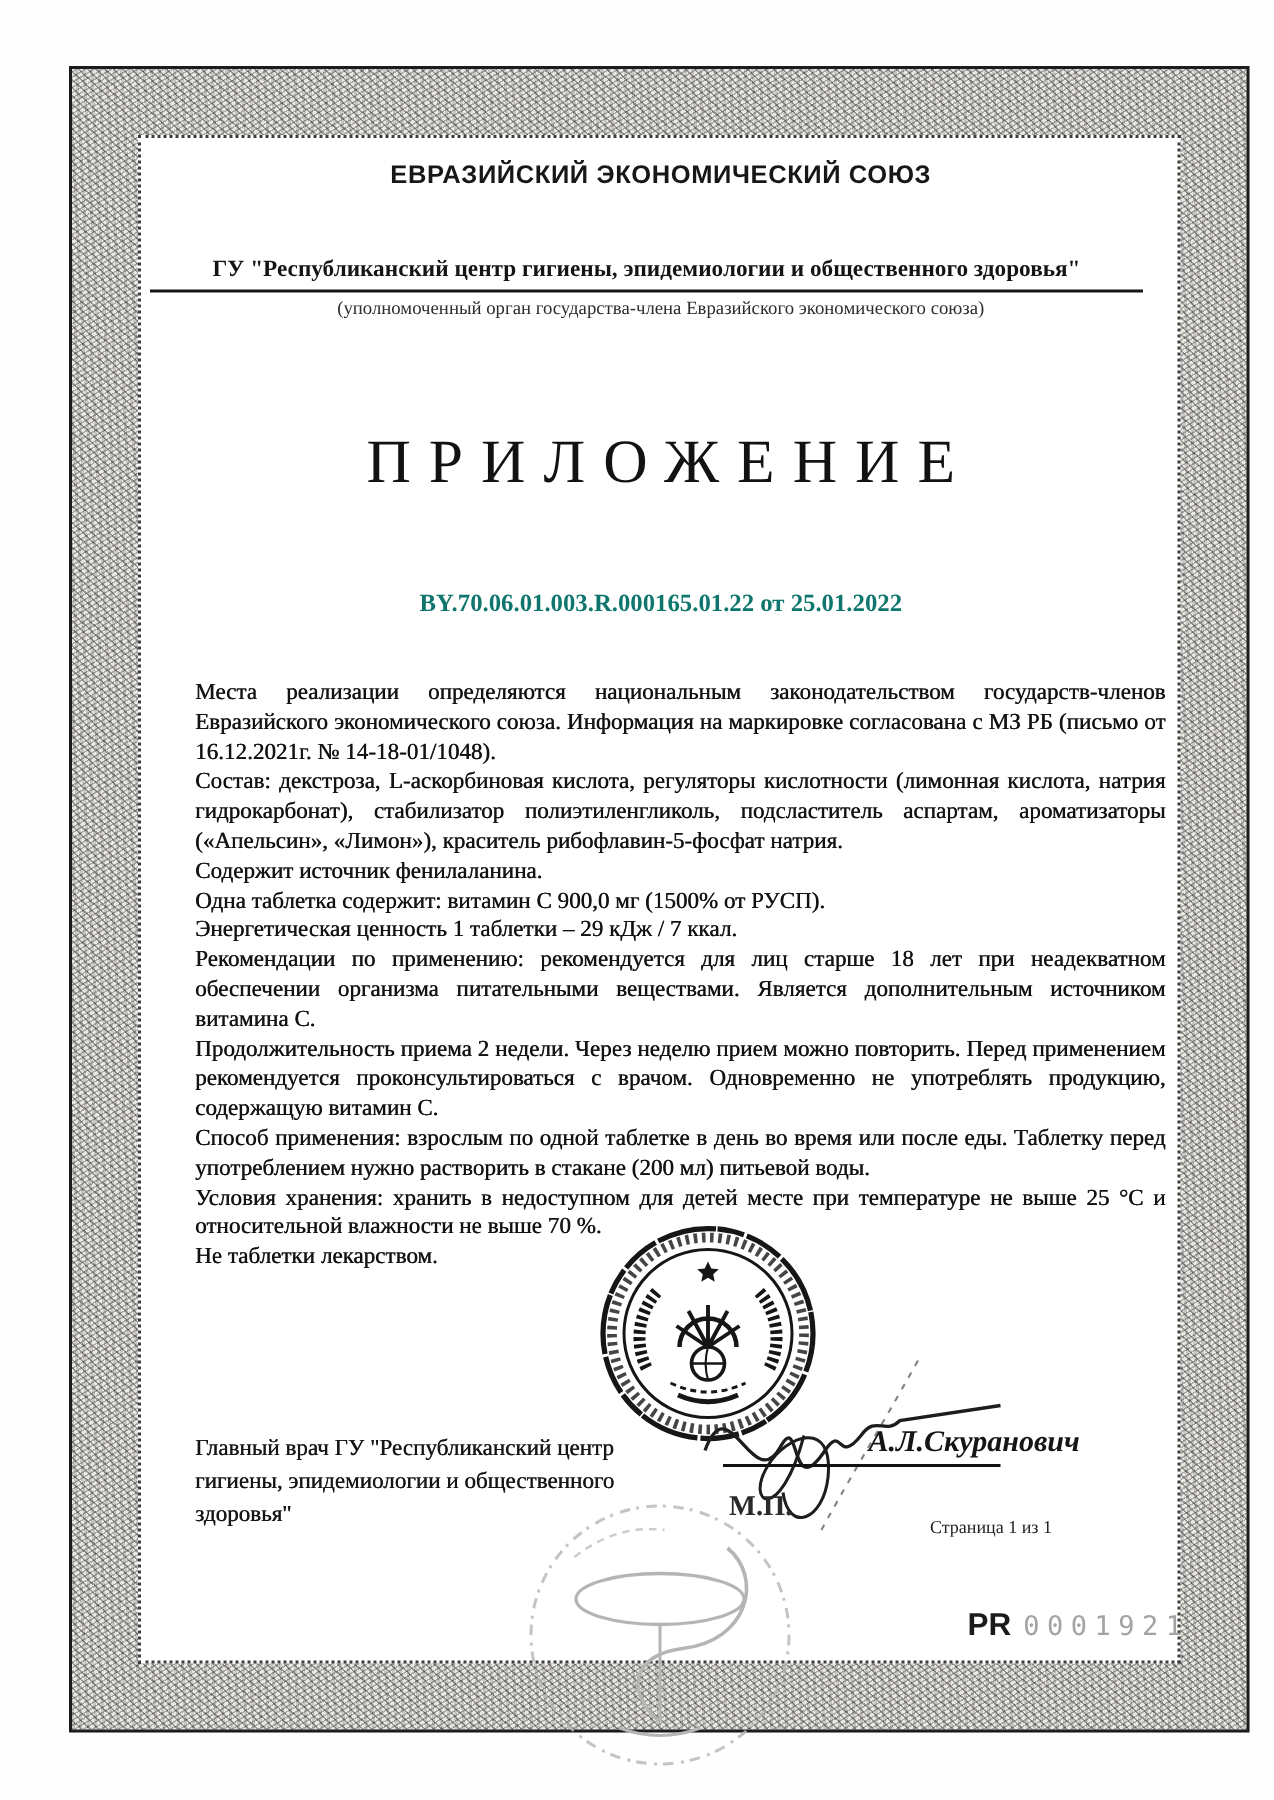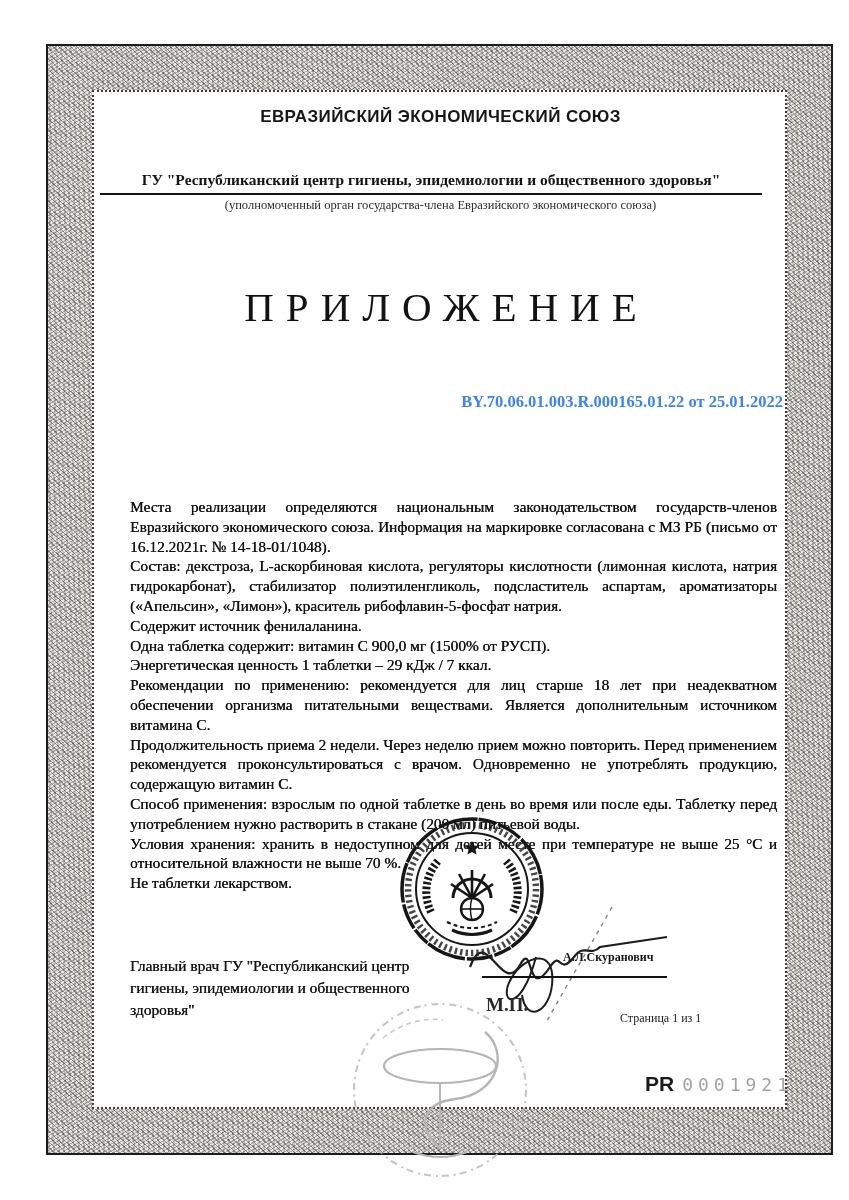--- a/index.html
+++ b/index.html
@@ -36,38 +36,37 @@
   .org-sub {
     position:absolute; left:98px; width:685px; top:198px; text-align:center;
     font-size:12.5px; color:#2c2c2c;
   }
   .doc-title {
     position:absolute; left:98px; width:685px; top:283px; text-align:center;
     font-size:41px; font-weight:400; letter-spacing:12px; padding-left:12px;
     box-sizing:border-box; color:#121212;
   }
   .doc-number {
-    position:absolute; left:98px; width:685px; top:392px; text-align:right;
-    font-weight:700; font-size:16.5px; color:#3b82f6;
+    position:absolute; left:98px; width:685px; top:392px; text-align:center;
+    font-weight:700; font-size:16.5px; color:#0f766e;
   }
   .body-text {
     position:absolute; left:130px; top:452px; width:647px;
     font-size:15.4px; line-height:19.8px; text-align:justify; color:#131313;
     text-shadow:.3px 0 0 currentColor;
-    margin-top:45px;
   }
   .body-text p { margin:0; }
 
   .seal-dark { position:absolute; left:397px; top:814px; }
   .seal-faint { position:absolute; left:343px; top:998px; }
   .signature-svg { position:absolute; left:462px; top:905px; }
 
   .sig-line { position:absolute; left:482px; top:976px; width:185px; border-top:2.5px solid #121212; }
   .signatory-name {
-    position:absolute; left:563px; top:950px; font-weight:700; font-size:12px; color:#151515;
+    position:absolute; left:579px; top:950px; font-weight:700; font-size:20px; color:#151515;font-style:italic;
   }
   .footer-left {
     position:absolute; left:130px; top:955px; width:318px;
     font-size:15.4px; line-height:22px; color:#161616; text-shadow:.3px 0 0 currentColor;
   }
   .mp { position:absolute; left:486px; top:994px; font-size:19px; font-weight:700; color:#2a2a2a; }
   .page-note { position:absolute; left:620px; top:1011px; font-size:12px; font-weight:400; color:#222; }
 
   .form-number { position:absolute; left:602px; top:1072px; display:flex; align-items:baseline; gap:8px; }
   .form-number .pr {

